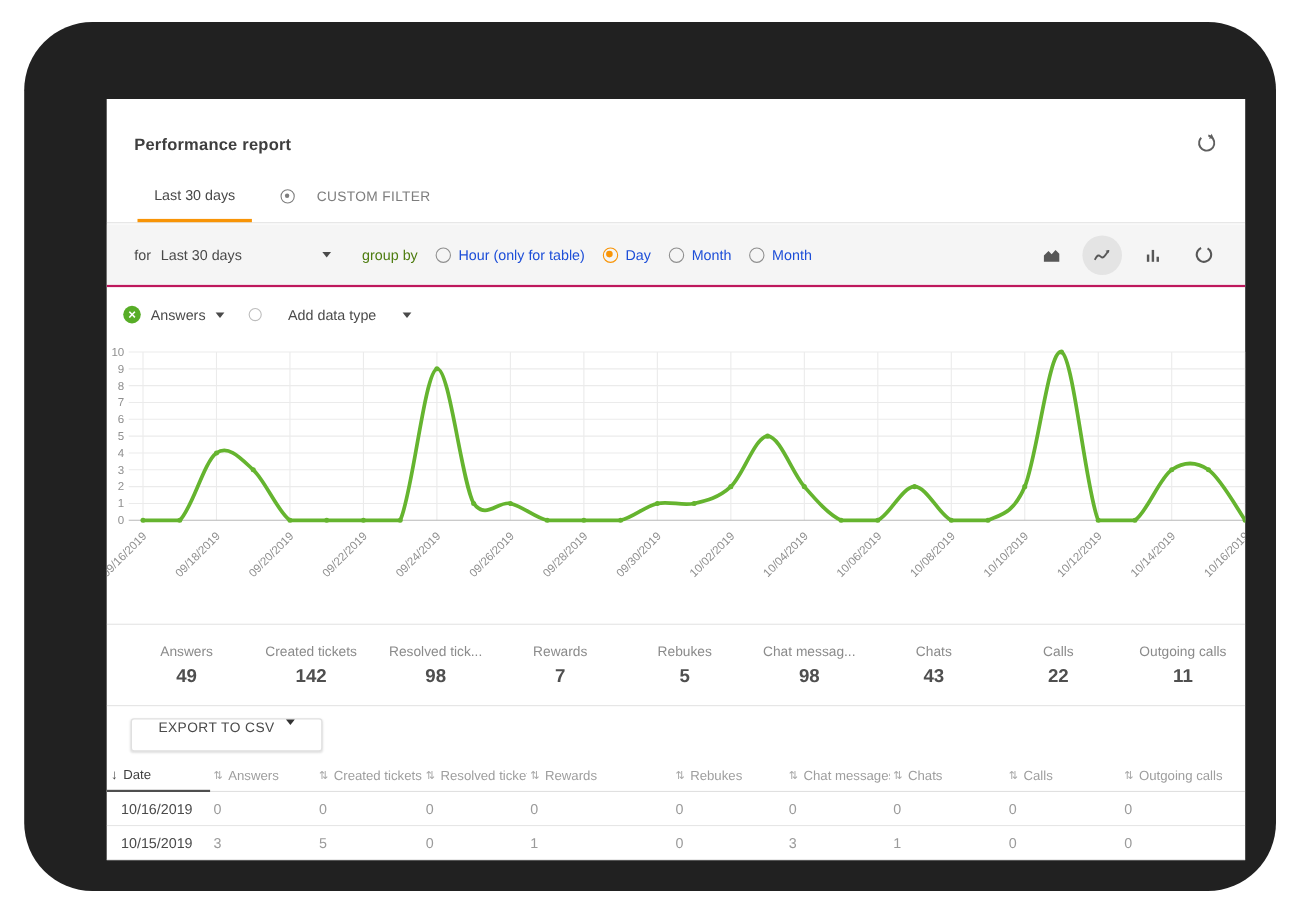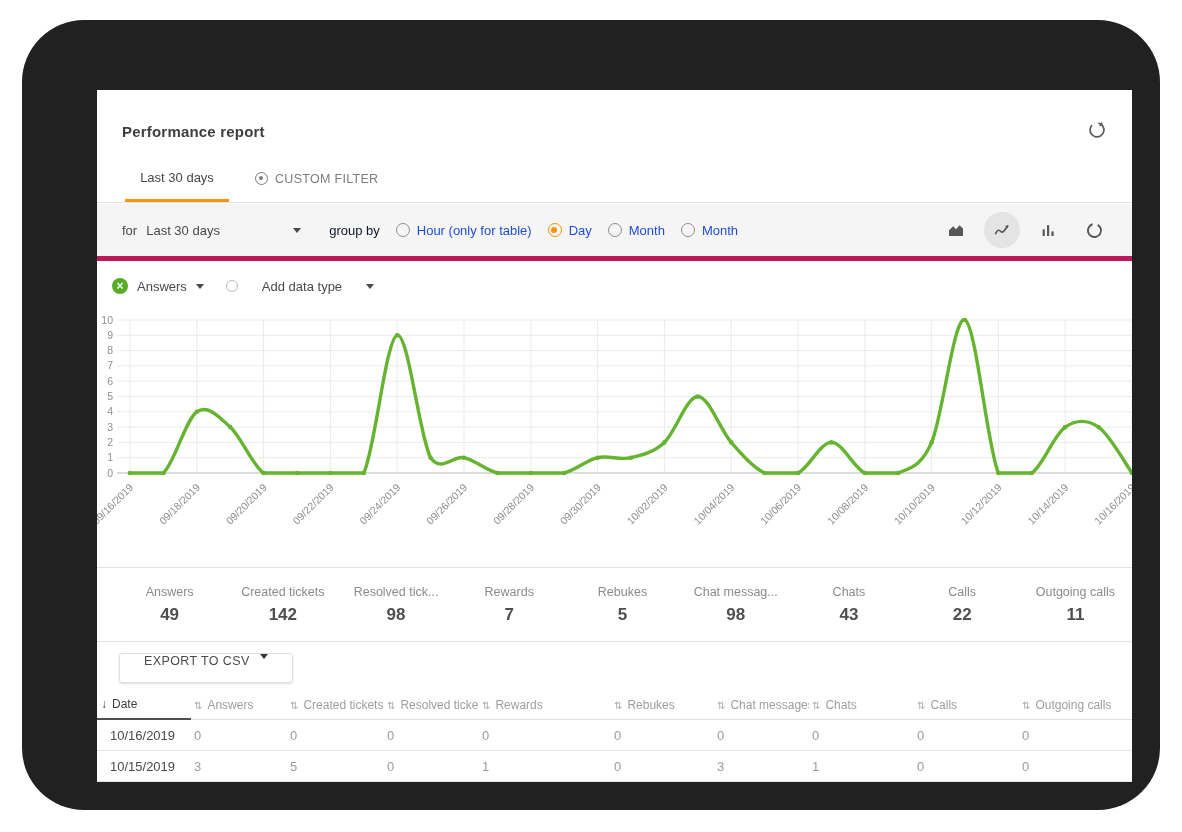--- a/index.html
+++ b/index.html
@@ -12,31 +12,31 @@
 
   
   .hdr { position:absolute; left:0; top:0; width:100%; height:65px;text-align:right; }
   .title { position:absolute; left:25px; top:33px; font-size:15px; font-weight:bold; color:#3e3e3e; letter-spacing:.2px; }
   .refresh-btn { position:absolute; right:22px; top:28px; width:26px; height:26px; border:none; background:transparent; cursor:pointer; }
 
   
   .tabs { position:absolute; left:0; top:65px; width:100%; height:48px; border-bottom:1px solid #e2e2e2; display:flex; align-items:stretch; }
   .tab { display:flex; align-items:center; justify-content:center; font-size:13px; cursor:pointer; }
   .tab-active { margin-left:28px; width:104px; color:#484848; border-bottom:3px solid #f89406; }
-  .tab-inactive { margin-left:16px; padding:0 10px; color:#7d7d7d; gap:7px; font-size:12.5px; letter-spacing:.3px; }
+  .tab-inactive { margin-left:16px; padding:0 10px; color:#7d7d7d; gap:20px; font-size:12.5px; letter-spacing:.3px; }
   .circle-dot { width:13px; height:13px; border:1.5px solid #7d7d7d; border-radius:50%; position:relative; display:inline-block; }
   .circle-dot::after { content:''; position:absolute; left:3px; top:3px; width:4px; height:4px; border-radius:50%; background:#7d7d7d; }
 
   
   .band { position:absolute; left:0; top:114px; width:100%; height:57px; background:#f5f5f5;
-    border-bottom:5px solid #be185d; display:flex; align-items:center; }
+    border-bottom:2px solid #be185d; display:flex; align-items:center; }
   .band-left { display:flex; align-items:center; margin-left:25px; font-size:13px; color:#4a4a4a; }
   .range-select { display:flex; align-items:center; cursor:pointer; margin-left:9px; width:155px; justify-content:space-between; }
   .caret { width:0; height:0; border-left:4.5px solid transparent; border-right:4.5px solid transparent; border-top:5px solid #4a4a4a; display:inline-block; }
-  .groupby-label { margin-left:28px; color:#0f172a; }
+  .groupby-label { margin-left:28px; color:#4d7c0f; }
   .radio-opt { display:flex; align-items:center; gap:7px; margin-left:16px; cursor:pointer; color:#1d4ed8; }
   .radio { width:14px; height:14px; border:1.5px solid #8f8f8f; border-radius:50%; position:relative; flex:none; }
   .radio.sel { border-color:#f89406; }
   .radio.sel::after { content:''; position:absolute; left:2.5px; top:2.5px; width:6px; height:6px; border-radius:50%; background:#f89406; }
   .band-right { margin-left:auto; margin-right:20px; display:flex; align-items:center; gap:10px; }
   .icon-btn { width:36px; height:36px; border:none; background:transparent; border-radius:50%; display:flex; align-items:center; justify-content:center; cursor:pointer; }
   .icon-btn.sel { background:#e4e4e4; }
 
   
   .series-bar { position:absolute; left:0; top:171px; width:100%; height:50px; display:flex; align-items:center; }

